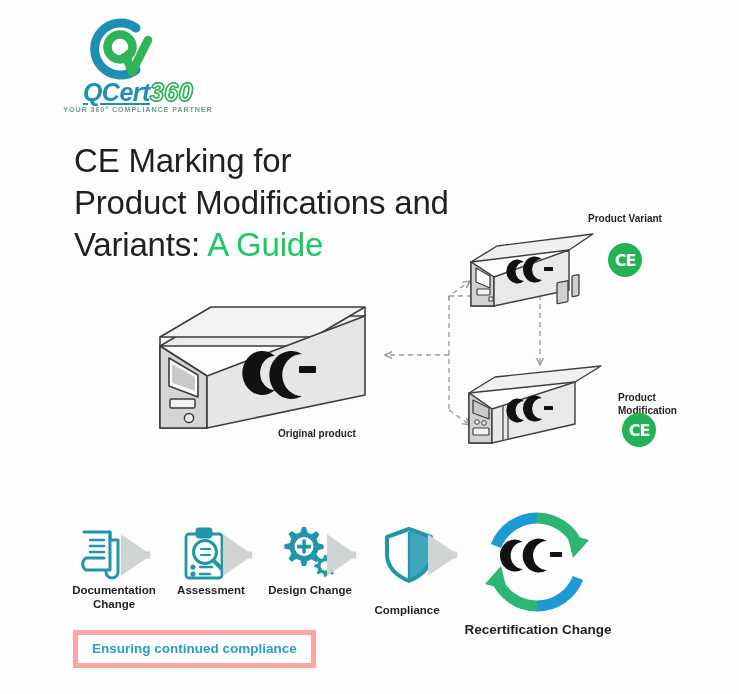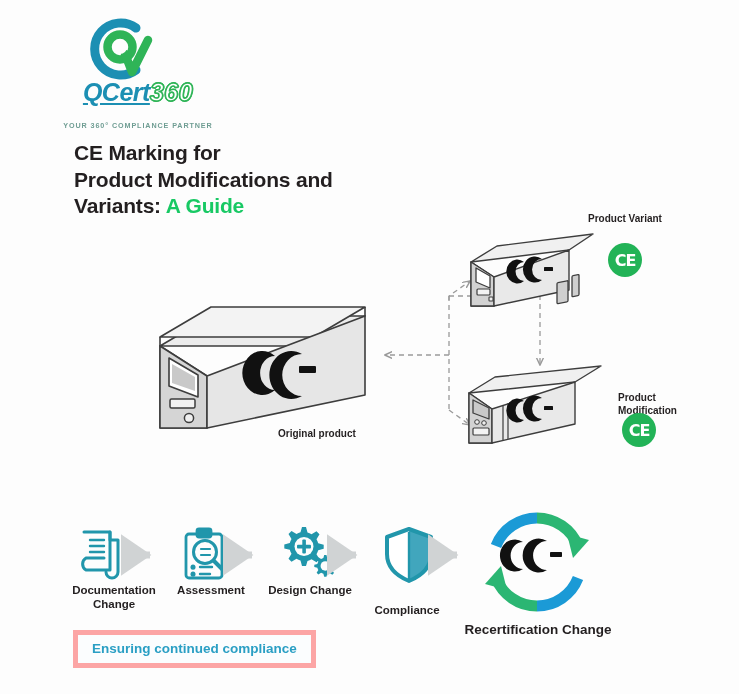--- a/index.html
+++ b/index.html
@@ -59,33 +59,32 @@
     position: absolute;
     left: 0px;
     top: 93px;
     width: 180px;
     text-align: center;
     white-space: nowrap;
     font-size: 7.2px;
     font-weight: bold;
     letter-spacing: 0.9px;
     color: #6f9d93;
-    margin-top: 16px;
   }
 
   
   .title-block {
     position: absolute;
     left: 74px;
     top: 140px;
     width: 430px;
   }
   .title-line {
-    font-size: 21px;
-    font-weight: bold;
+    font-size: 33px;
+    font-weight: normal;
     color: #231f20;
     line-height: 1.27;
     letter-spacing: -0.2px;
     white-space: nowrap;
   }
   .title-accent { color: #18c964; }
 
   
   .diag-label {
     position: absolute;

